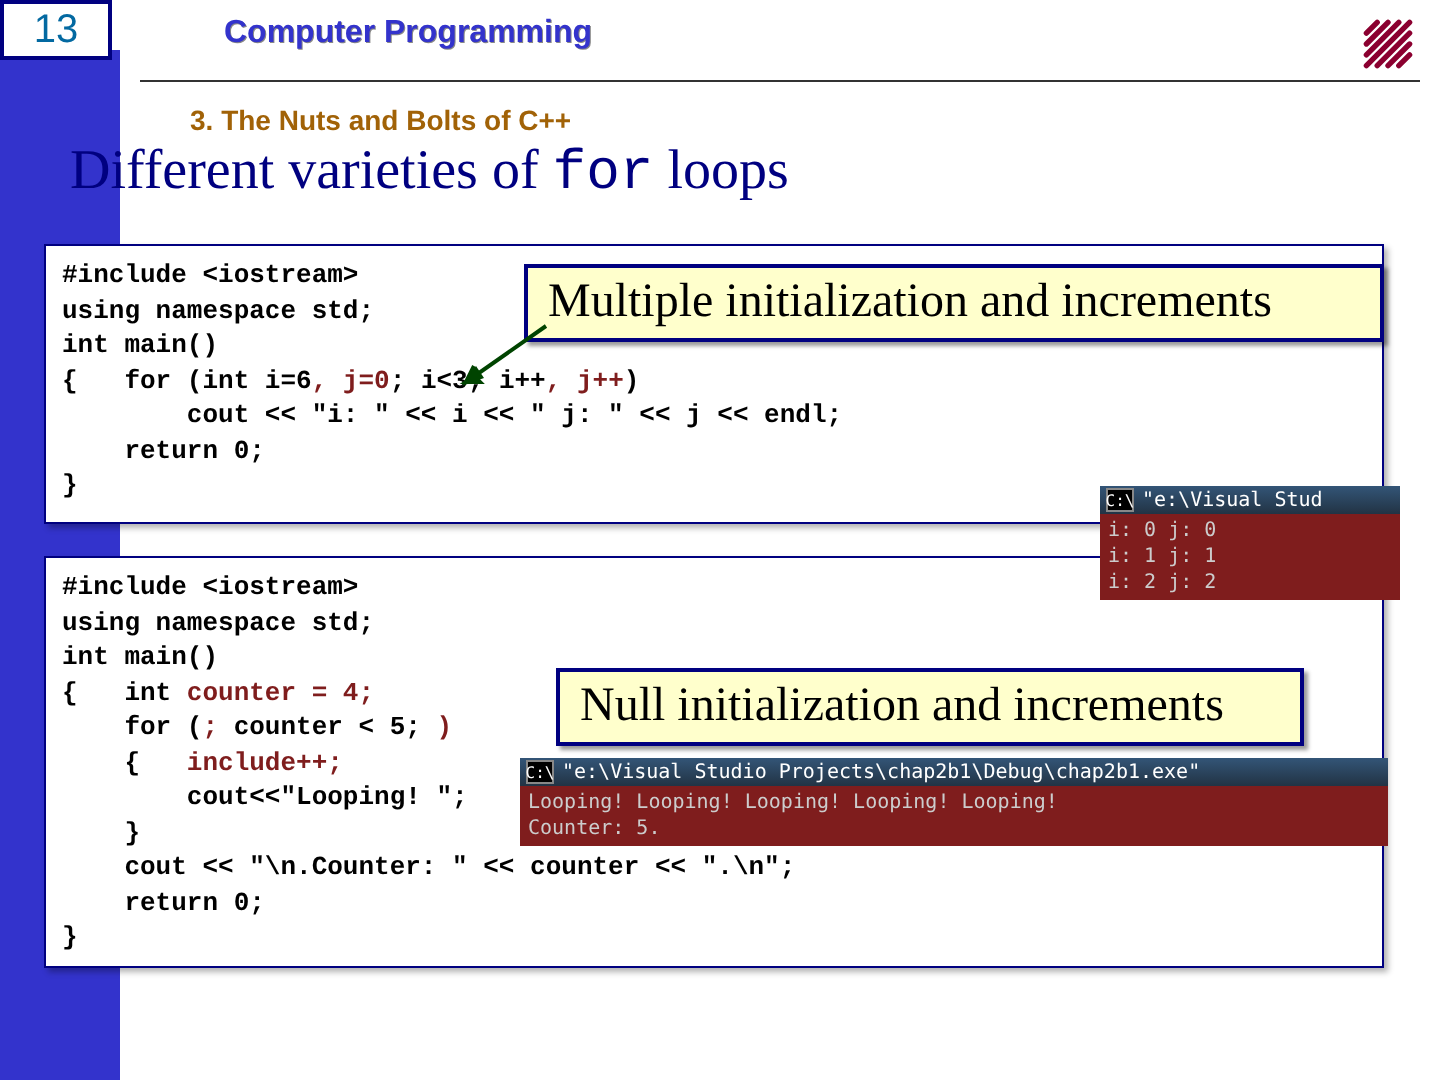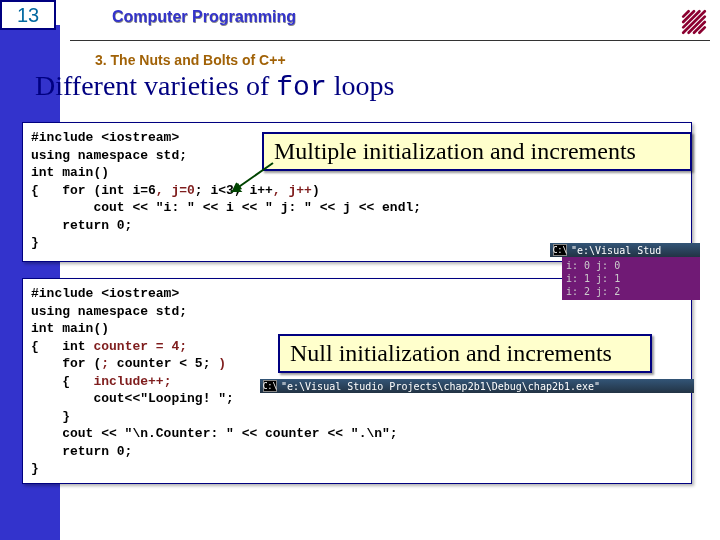--- a/index.html
+++ b/index.html
@@ -18,21 +18,21 @@
   .code-box1 { top: 122px; width: 670px; height: 140px; }
   .code-box2 { top: 278px; width: 670px; height: 206px; }
   .callout { position: absolute; background: #ffffcc; border: 2px solid #000080; box-shadow: 2px 2px 2px rgba(0,0,0,0.4); font-family: 'Times New Roman', serif; font-size: 24px; padding: 4px 10px; z-index: 6; }
   .callout1 { top: 132px; left: 262px; width: 430px; }
   .callout2 { top: 334px; left: 278px; width: 374px; }
   .arrow1 { position: absolute; top: 161px; left: 228px; z-index: 6; }
   .arrow1 svg { width: 50px; height: 40px; }
   .console { position: absolute; z-index: 7; font-family: 'Lucida Console', monospace; font-size: 10px; color: #ccc; }
   .console .titlebar { background: linear-gradient(#335577, #223344); color: #fff; padding: 1px 3px; font-size: 10px; display: flex; align-items: center; gap: 4px; }
   .console .titlebar .cicon { width: 14px; height: 12px; background: #000; color:#fff; font-size:8px; display:inline-flex; align-items:center; justify-content:center; border:1px solid #888;}
-  .console .body { background: #701a75; padding: 2px 4px; line-height: 1.3; white-space: pre; margin-left: 12px; }
+  .console .body { background: #7f1d1d; padding: 2px 4px; line-height: 1.3; white-space: pre; }
   .console1 { top: 243px; left: 550px; width: 150px; }
   .console2 { top: 379px; left: 260px; width: 434px; }
   .hl-red { color: #7f1d1d; }
 </style>
 </head>
 <body>
 
 <div class="page-num">13</div>
 <div class="blue-stripe"></div>
 
@@ -93,13 +93,15 @@
 <span>    return 0;</span>
 <span>}</span></div>
 
 <div class="callout callout2">Null initialization and increments</div>
 
 <div class="console console2">
   <div class="titlebar">
     <span class="cicon">C:\</span>
     <span>"e:\Visual Studio Projects\chap2b1\Debug\chap2b1.exe"</span>
   </div>
+  <div class="body">Looping! Looping! Looping! Looping! Looping!
+Counter: 5.</div>
 </div>
 
 </body></html>

